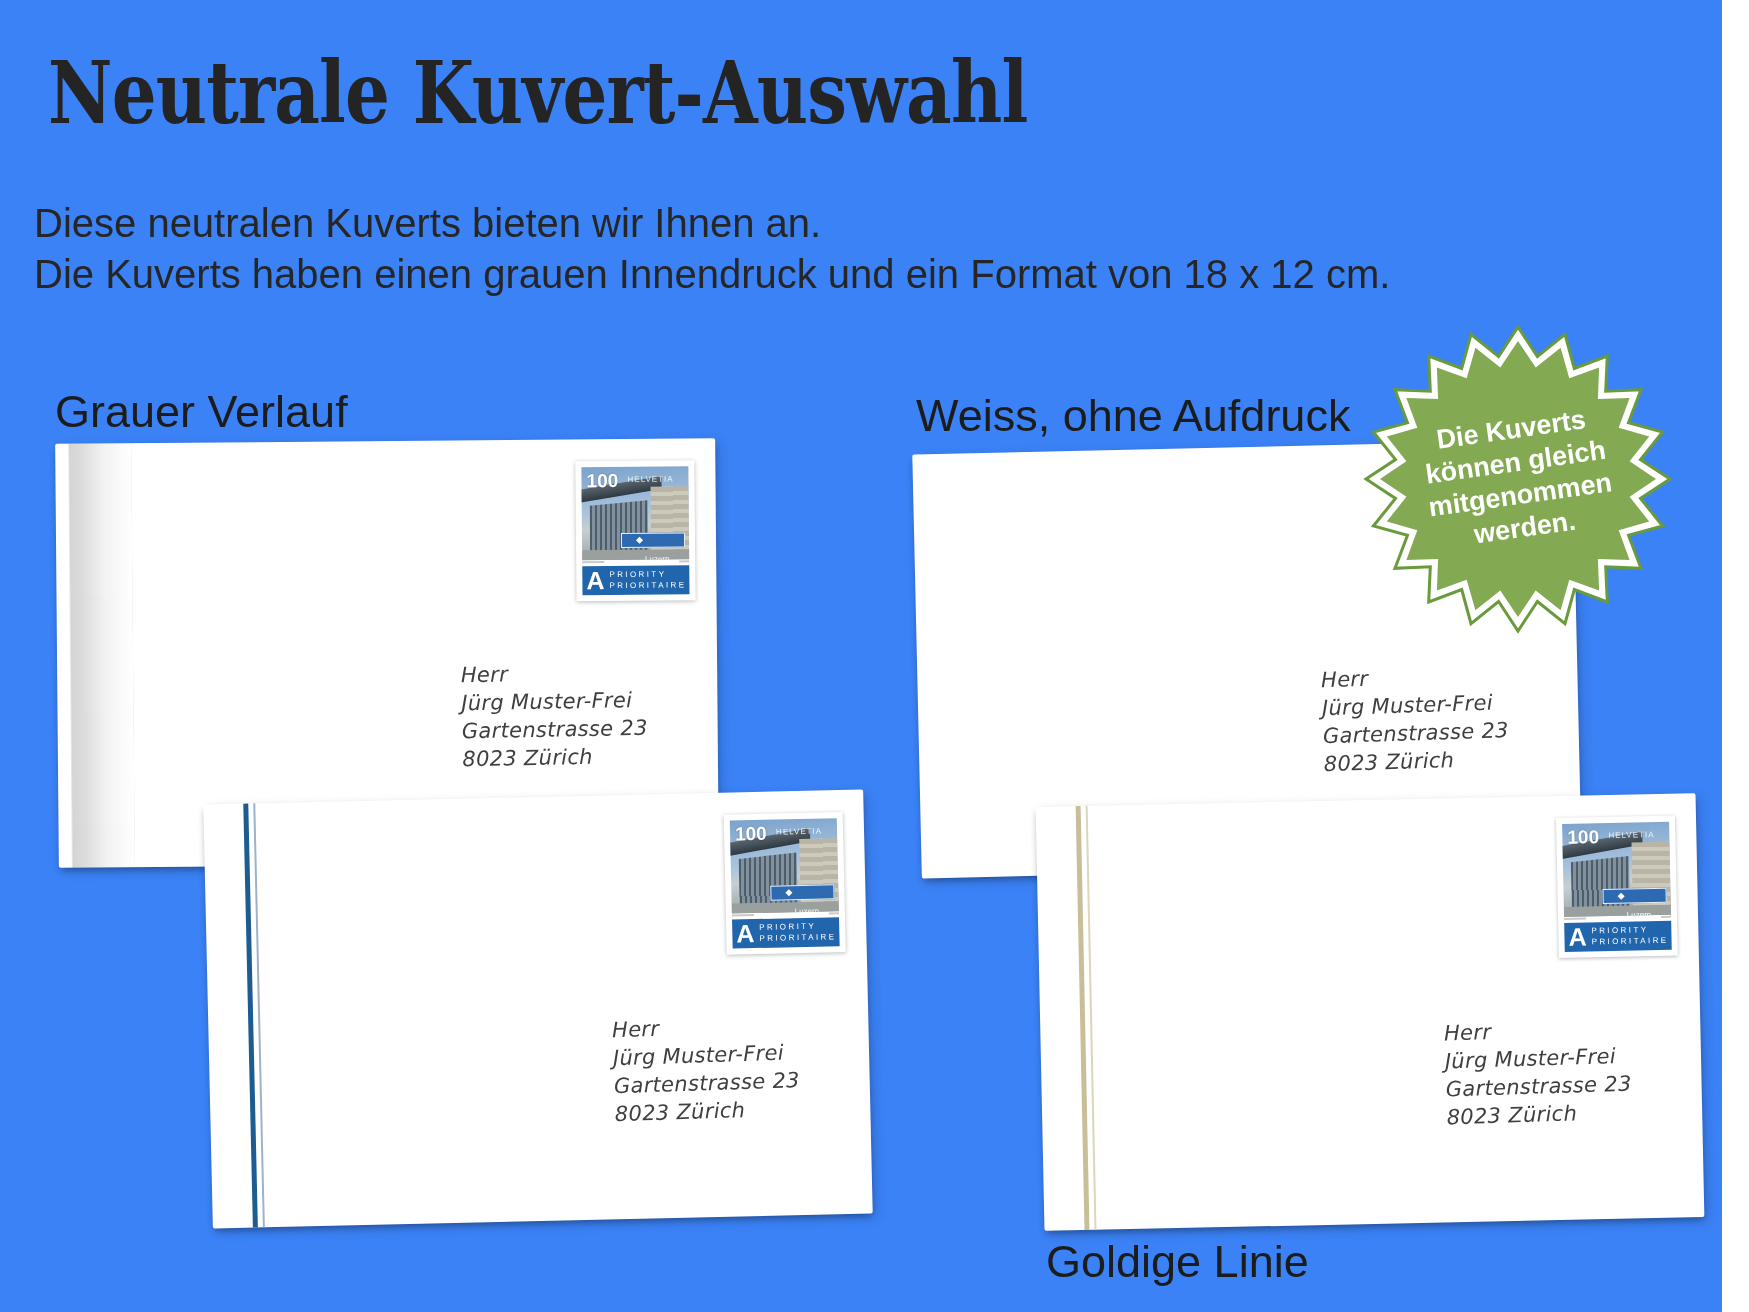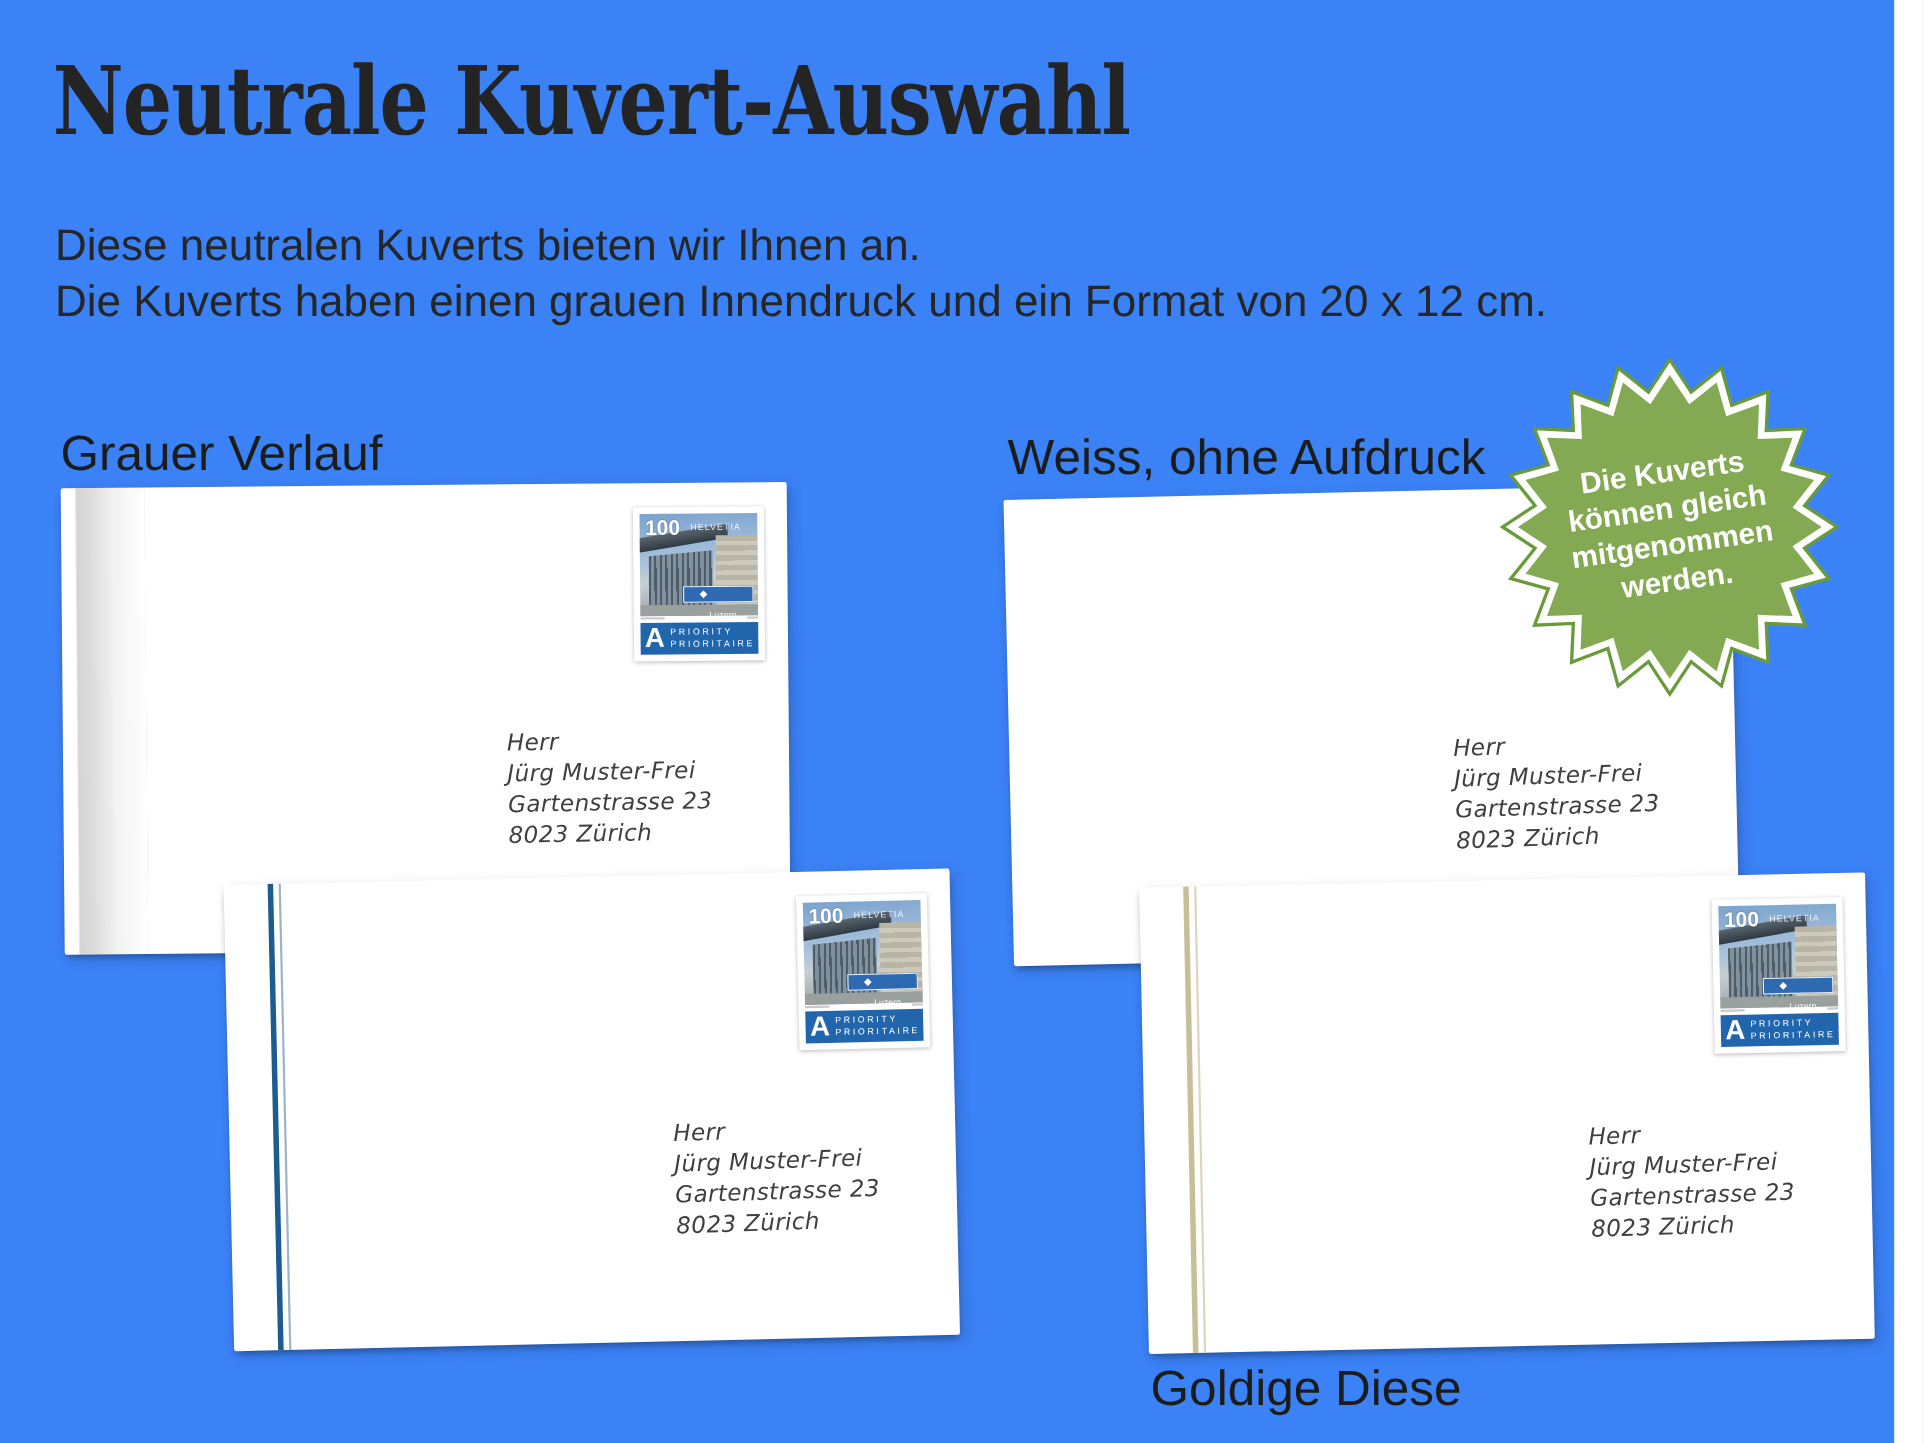--- a/index.html
+++ b/index.html
@@ -8,21 +8,21 @@
 
   
   .title{
     position:absolute;left:48px;top:48px;
     font-family:"DejaVu Serif",serif;font-weight:bold;
     font-size:86px;line-height:1.05;color:#242424;
     transform:scaleX(.82);transform-origin:left top;
     letter-spacing:-1px;white-space:nowrap;
   }
   .intro{
-    position:absolute;left:50px;top:198px;
+    position:absolute;left:34px;top:198px;
     font-size:40px;line-height:51px;color:#262626;
     white-space:nowrap;
   }
 
   
   .env-label{
     position:absolute;font-size:45px;color:#1c1c1b;white-space:nowrap;
   }
   #label-1{left:55px;top:386px;}
   #label-2{left:916px;top:390px;text-align:center;}
@@ -115,26 +115,26 @@
 </style>
 </head>
 <body>
 
 <div id="page">
 
   <div class="title">Neutrale Kuvert-Auswahl</div>
 
   <div class="intro">
     <div>Diese neutralen Kuverts bieten wir Ihnen an.</div>
-    <div>Die Kuverts haben einen grauen Innendruck und ein Format von 20 x 12 cm.</div>
+    <div>Die Kuverts haben einen grauen Innendruck und ein Format von 18 x 12 cm.</div>
   </div>
 
   <div class="env-label" id="label-1">Grauer Verlauf</div>
   <div class="env-label" id="label-2">Weiss, ohne Aufdruck</div>
-  <div class="env-label" id="label-4">Goldige Diese</div>
+  <div class="env-label" id="label-4">Goldige Linie</div>
 
   <div class="envelope" id="env-1">
     <div class="gray-gradient-stripe"></div>
     <div class="stamp">
       <div class="stamp-photo">
         <div class="s-roof"></div>
         <div class="s-glass"></div>
         <div class="s-block"></div>
         <div class="s-ground"></div>
         <div class="s-value">100</div>

